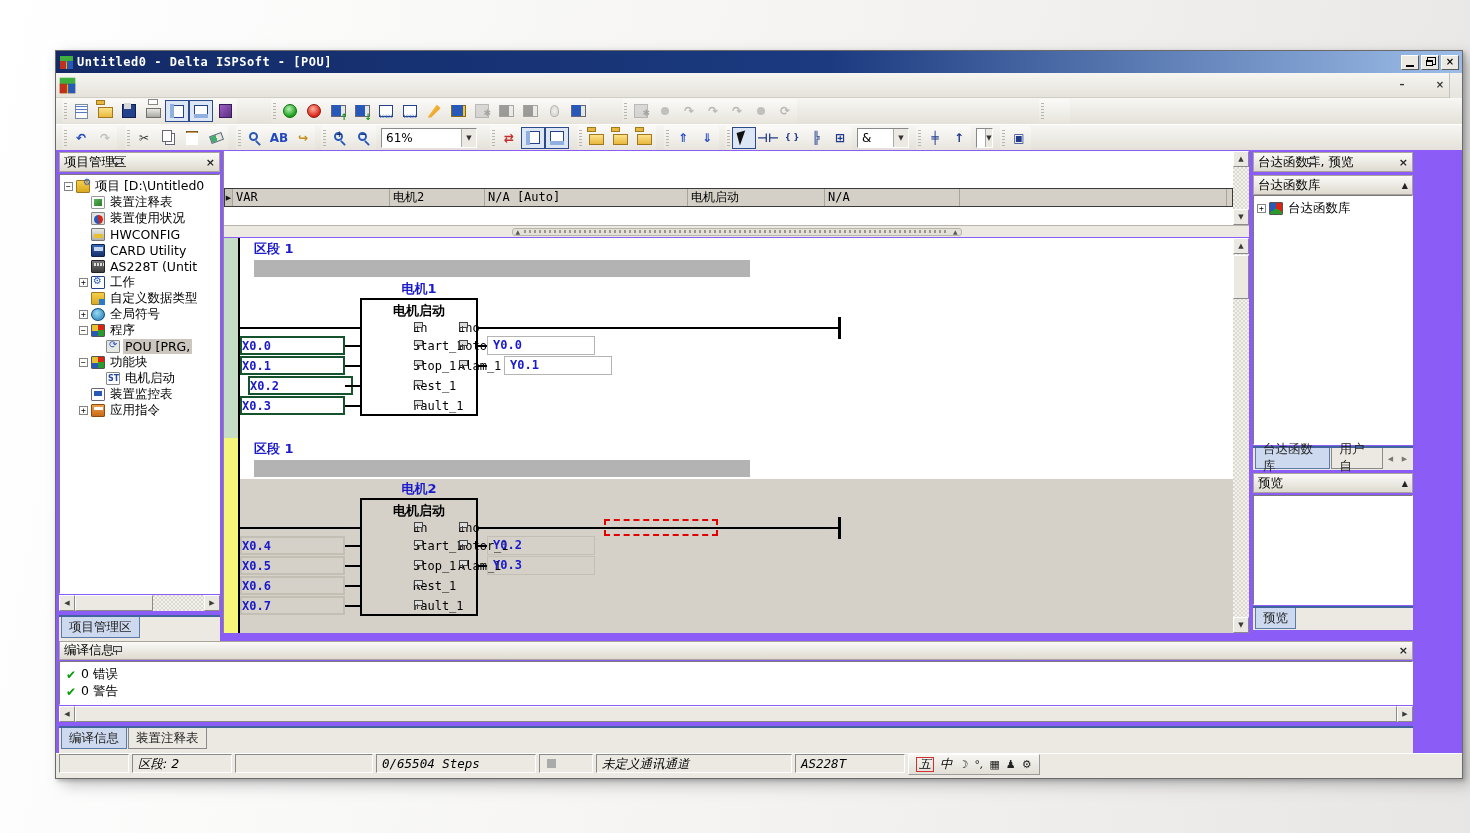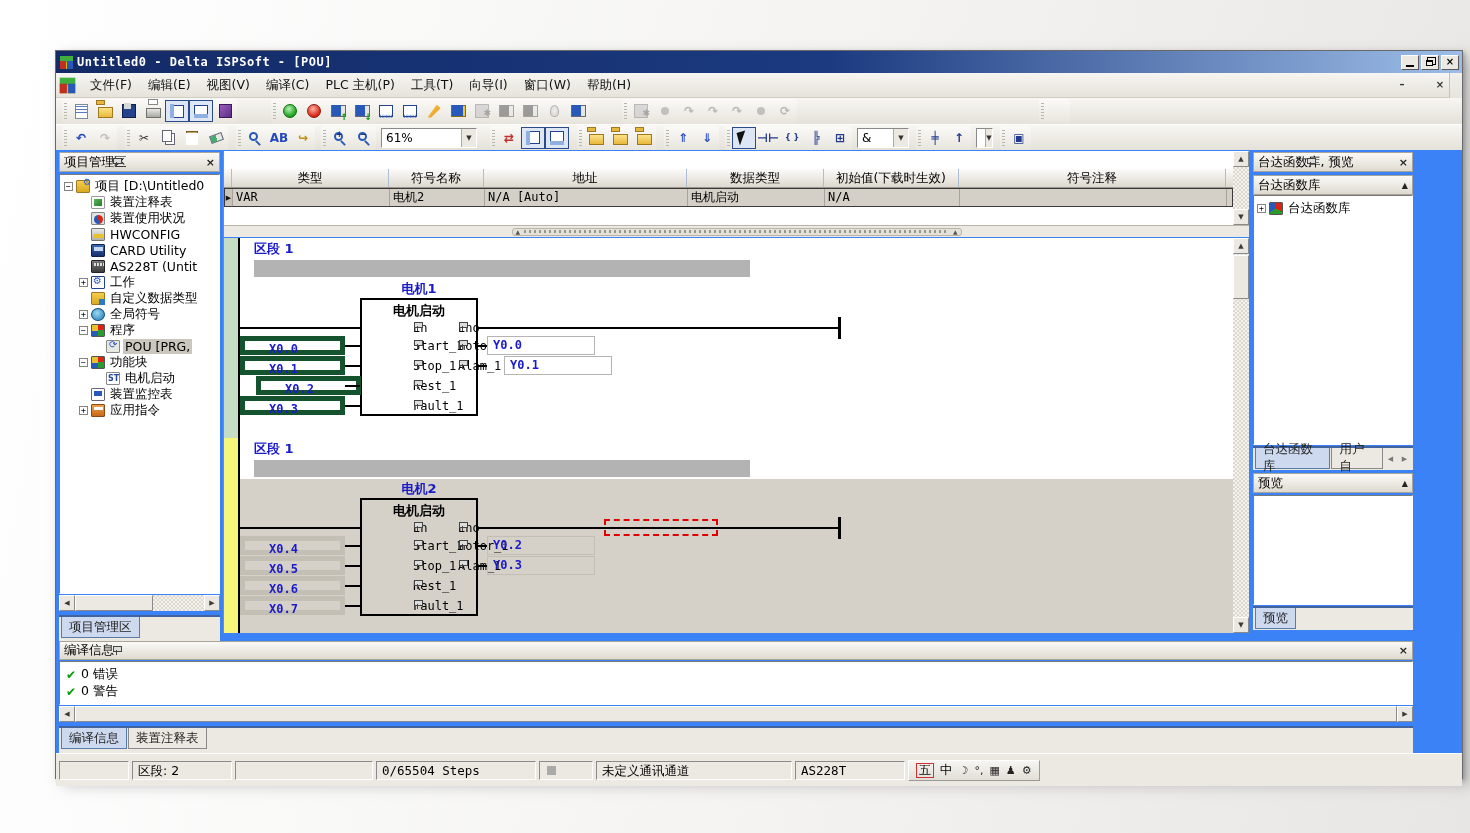--- a/index.html
+++ b/index.html
@@ -2,21 +2,21 @@
 <html><head>
 <meta charset="utf-8">
 <style>
   * { margin:0; padding:0; box-sizing:border-box; }
   html,body { width:1470px; height:833px; overflow:hidden;
     font-family:"DejaVu Sans","Liberation Sans",sans-serif;
     background:linear-gradient(100deg,#ffffff 0%,#f4f3f2 55%,#e7e6e5 100%); }
   .mono { font-family:"DejaVu Sans Mono","Liberation Mono",monospace; }
 
   .window { position:absolute; left:55px; top:50px; width:1408px; height:729px;
-    background:#3b82f6; border:1px solid #6a6a6a;
+    background:#8b5cf6; border:1px solid #6a6a6a;
     box-shadow:8px 6px 14px rgba(110,110,110,.40), 2px 2px 4px rgba(0,0,0,.25); }
 
   
   .titlebar { position:absolute; left:0; top:0; width:100%; height:22px;
     background:linear-gradient(90deg,#132a66 0%,#1b3a80 55%,#9dbde8 100%);
     display:flex; align-items:center; padding:0 3px; }
   .cube { width:13px; height:13px; margin:0 4px 0 1px; position:relative;
     background:linear-gradient(180deg,#3fae3f 0 45%,#d8b814 45% 100%); }
   .cube::before { content:""; position:absolute; left:0; top:5px; width:6px; height:8px; background:#c03020; }
   .cube::after  { content:""; position:absolute; right:0; top:5px; width:6px; height:8px; background:#2858b8; }
@@ -175,21 +175,21 @@
   .net-bg { position:absolute; left:16px; right:0; top:41px; bottom:0; background:#d5d1c8; }
   .net-label { position:absolute; left:30px; top:2px; font-size:13px; font-weight:bold; color:#1a1acc; }
   .net-titlebar { position:absolute; left:30px; top:22px; width:496px; height:17px; background:#b3b3b3; }
   .fb-title { position:absolute; font-size:13px; font-weight:600; color:#1a1acc; text-align:center; }
   .fb-block { position:absolute; border:2px solid #000; }
   .fb-name { position:absolute; left:0; right:0; top:2px; text-align:center; font-size:13px; font-weight:600; color:#000; }
   .pin { position:absolute; font:12px/13px "DejaVu Sans Mono","Liberation Mono",monospace; color:#000;margin-left:48px; }
   .wire { position:absolute; height:2px; background:#000; }
   .endbar { position:absolute; width:3px; height:22px; background:#000; }
   .opbox { position:absolute; height:19px; font:600 12px/17px "DejaVu Sans Mono","Liberation Mono",monospace; color:#1a1acc; }
-  .opbox.inb { background:#fff; border:5px solid #14532d; text-align:center; padding-right:18px; }
+  .opbox.inb { background:#fff; border:2px solid #14532d; text-align:left; padding-right:18px; }
   .opbox.outb { background:#fff; border:1px solid #b4b4b4; text-align:left; padding-left:5px; }
   .net-selected .opbox.inb,.net-selected .opbox.outb { background:transparent; border-color:#c3bfb4; }
   .cursor-rect { position:absolute; border:2px dashed #e00000; background:transparent; }
   .ed-vscroll { position:absolute; right:0; top:0; width:16px; height:100%; }
   .ed-vscroll .sb { position:absolute; left:0; width:16px; height:16px; }
   .ed-vscroll .thumb { position:absolute; left:0; top:17px; width:16px; height:44px; }
   .vtrack { position:absolute; left:0; top:0; width:16px; height:100%; }
 
   
   .right-panel { position:absolute; left:1197px; top:101px; width:160px; height:489px; display:flex; flex-direction:column; }
@@ -208,21 +208,21 @@
   .cp-body { flex:1; background:#fff; border:1px solid; border-color:#7a7a7a #fff #fff #7a7a7a; padding:4px 6px; }
   .cp-line { display:flex; align-items:center; font-size:12.5px; height:17px; }
   .cp-check { color:#089a08; font-size:12px; margin-right:5px; font-weight:bold; }
   .cp-hscroll { height:16px; display:flex; margin-top:1px; }
   .cp-hscroll .sb { width:16px; height:16px; }
   .cp-hscroll .thumb { flex:1; height:16px; }
   .compile .tabstrip { height:28px; margin-top:4px; }
 
   
   .statusbar { position:absolute; left:0; top:702px; width:100%; height:25px; background:#ece9e2;
-    border-top:1px solid #fff; display:flex; align-items:center; padding:16px 3px; }
+    border-top:1px solid #fff; display:flex; align-items:flex-start; padding:0 3px;font-style:italic; }
   .seg { height:19px; border:1px solid; border-color:#8a8a8a #fff #fff #8a8a8a; margin-right:3px;
     font-size:12.5px; line-height:17px; padding:0 5px; color:#000; white-space:nowrap; overflow:hidden; }
   .sq { width:9px; height:9px; background:#aaa; margin:4px 2px; }
   .ime { display:flex; align-items:center; gap:6px; height:21px; border:1px solid; border-color:#fff #9a9a9a #9a9a9a #fff;
     padding:0 7px; background:linear-gradient(#f6f5f1,#e2dfd7); font-size:12.5px; }
   .ime .wubi { border:1px solid #d03030; padding:0 2px; line-height:13px; font-size:12px; }
   .ime .g { color:#222; font-size:11px; }
 </style>
 </head>
 <body>
@@ -238,31 +238,20 @@
         </div>
       <div class="wbtn">
           <span class="rest"></span>
         </div>
       <div class="wbtn">×</div>
     </div>
   </div>
 
   <div class="menubar">
     <div class="cube app-cube"></div>
-    <div id="menu-items" style="display:flex;">
-        <div class="menu-item">文件(F)</div>
-        <div class="menu-item">编辑(E)</div>
-        <div class="menu-item">视图(V)</div>
-        <div class="menu-item">编译(C)</div>
-        <div class="menu-item">PLC 主机(P)</div>
-        <div class="menu-item">工具(T)</div>
-        <div class="menu-item">向导(I)</div>
-        <div class="menu-item">窗口(W)</div>
-        <div class="menu-item">帮助(H)</div>
-      </div>
     <div class="mdi-btns">
       <div class="mdibtn">–</div>
       <div class="mdibtn">
           <span class="rest" style="display:inline-block"></span>
         </div>
       <div class="mdibtn">×</div>
     </div>
   </div>
   <div class="overflow-strip">▼</div>
 
@@ -646,29 +635,20 @@
       <div class="mid track"></div>
       <div class="sb">▶</div>
     </div>
     <div class="tabstrip">
       <div class="tab active">项目管理区</div>
     </div>
   </div>
 
   <div class="center">
     <div class="symtable">
-      <div class="st-head" id="st-head">
-          <div class="st-gut"></div>
-          <div class="st-hc" style="width: 157px;">类型</div>
-          <div class="st-hc" style="width: 95px;">符号名称</div>
-          <div class="st-hc" style="width: 203px;">地址</div>
-          <div class="st-hc" style="width: 137px;">数据类型</div>
-          <div class="st-hc" style="width: 135px;">初始值(下载时生效)</div>
-          <div class="st-hc" style="width: 267px;">符号注释</div>
-        </div>
       <div class="st-row" id="st-row">
           <div class="st-rowgut">▶</div>
           <div class="st-cell" style="width: 157px;">VAR</div>
           <div class="st-cell" style="width: 95px;">电机2</div>
           <div class="st-cell" style="width: 203px;">N/A [Auto]</div>
           <div class="st-cell" style="width: 137px;">电机启动</div>
           <div class="st-cell" style="width: 135px;">N/A</div>
           <div class="st-cell" style="width: 267px;"></div>
         </div>
       <div class="st-vscroll">
@@ -705,21 +685,21 @@
             <div class="pin" style="top: 60px; left: 3px;">Stop_1</div>
             <div class="pin" style="top: 80px; left: 3px;">Rest_1</div>
             <div class="pin" style="top: 100px; left: 3px;">Fault_1</div>
             <div class="pin" style="top: 40px; right: 3px; text-align: right;">Motor_1</div>
             <div class="pin" style="top: 60px; right: 3px; text-align: right;">Alam_1</div>
           </div>
           <div class="opbox inb" style="left: 16px; top: 98px; width: 105px;">X0.0</div>
           <div class="wire" style="left: 121px; top: 107px; width: 15px;"></div>
           <div class="opbox inb" style="left: 16px; top: 118px; width: 105px;">X0.1</div>
           <div class="wire" style="left: 121px; top: 127px; width: 15px;"></div>
-          <div class="opbox inb" style="left: 32px; top: 138px; width: 105px;">X0.2</div>
+          <div class="opbox inb" style="left: 24px; top: 138px; width: 105px;">X0.2</div>
           <div class="wire" style="left: 121px; top: 147px; width: 15px;"></div>
           <div class="opbox inb" style="left: 16px; top: 158px; width: 105px;">X0.3</div>
           <div class="wire" style="left: 121px; top: 167px; width: 15px;"></div>
           <div class="wire" style="left: 254px; top: 107px; width: 9px;"></div>
           <div class="opbox outb" style="left: 263px; top: 98px; width: 108px;">Y0.0</div>
           <div class="wire" style="left: 254px; top: 127px; width: 9px;"></div>
           <div class="opbox outb" style="left: 263px; top: 118px; width: 108px; margin-left: 17px;">Y0.1</div>
           <div class="wire" style="left: 14px; top: 89px; width: 122px;"></div>
           <div class="wire" style="left: 254px; top: 89px; width: 362px;"></div>
           <div class="endbar" style="left: 614px; top: 79px;"></div>

